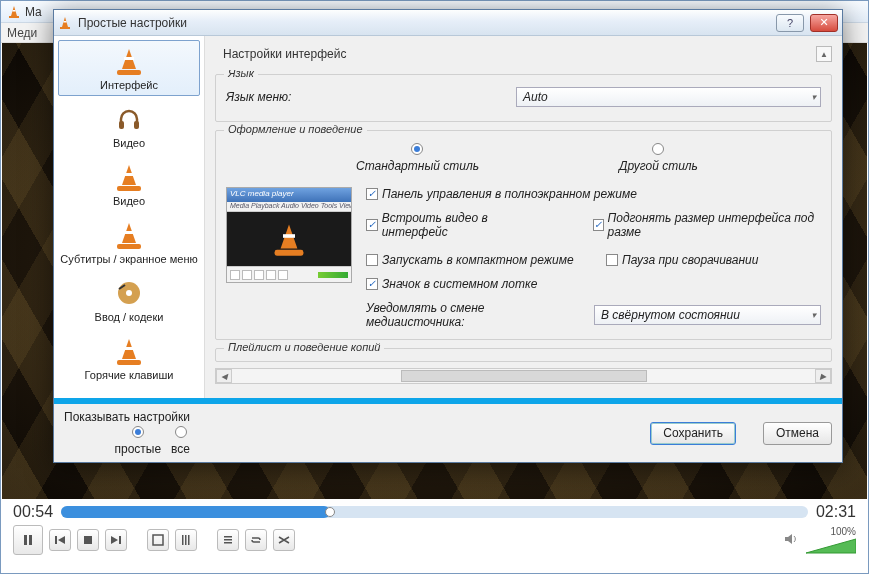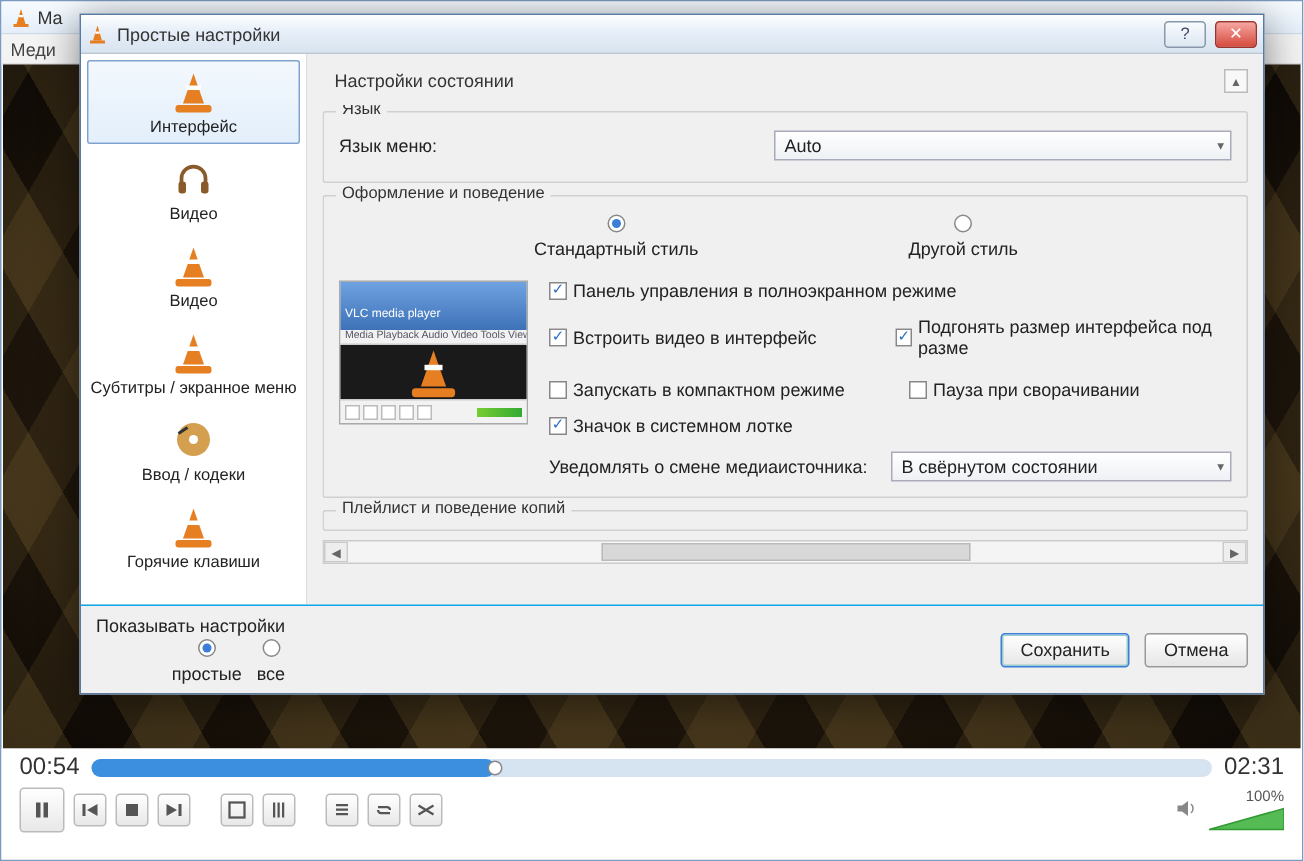--- a/index.html
+++ b/index.html
@@ -58,36 +58,36 @@
 .row { display:flex; align-items:center; gap:10px; margin:4px 0; }
 .label { color:#222; }
 .combo { border:1px solid #aab; background:linear-gradient(#fff,#eef1f5); height:20px; display:flex; align-items:center; padding:0 18px 0 6px; position:relative; min-width:180px; color:#222;}
 .combo::after { content:"▾"; position:absolute; right:4px; color:#666; font-size:9px; }
 .radio { display:flex; align-items:center; gap:4px; color:#222; cursor:pointer;flex-direction:column;}
 .radio .dot { width:12px; height:12px; border:1px solid #888; border-radius:50%; background:#fff; display:flex; align-items:center; justify-content:center;}
 .radio.checked .dot::after { content:""; width:6px; height:6px; background:#3b7dd8; border-radius:50%; }
 .check { display:flex; align-items:center; gap:4px; color:#222; cursor:pointer;}
 .check .box { width:12px; height:12px; border:1px solid #888; background:#fff; display:flex; align-items:center; justify-content:center; font-size:10px; color:#2a6bc0;}
 .check.checked .box::after { content:"✓"; line-height:1; }
-.settings-content { flex:1; overflow:hidden; display:flex; flex-direction:column; }
+.settings-content { flex:1; overflow:hidden; display:flex; flex-direction:column;font-style:italic; }
 .thumb-preview { width:126px; height:96px; border:1px solid #aaa; background:#e8e8e8; display:flex; flex-direction:column; }
-.thumb-preview .tp-title { height:28px; background:linear-gradient(#6fa2e0,#3e72b8); color:#fff; font-size:8px; padding:16px 3px; white-space:nowrap; overflow:hidden;}
+.thumb-preview .tp-title { height:14px; background:linear-gradient(#6fa2e0,#3e72b8); color:#fff; font-size:8px; padding:1px 3px; white-space:nowrap; overflow:hidden;}
 .thumb-preview .tp-menu { height:10px; background:#f2f2f2; font-size:7px; color:#556; padding:0 3px; white-space:nowrap; overflow:hidden; border-bottom:1px solid #ccc;}
 .thumb-preview .tp-video { flex:1; background:#1a1a1a; display:flex; align-items:center; justify-content:center;}
 .thumb-preview .tp-ctl { height:16px; background:#f2f2f2; border-top:1px solid #ccc; display:flex; align-items:center; gap:2px; padding:0 3px;}
 .tp-btn { width:10px; height:10px; border:1px solid #bbb; background:#fff;}
 .tp-bar { margin-left:auto; width:30px; height:6px; background:linear-gradient(90deg,#7c3,#3a3);}
 .look-grid { display:flex; gap:14px; align-items:flex-start;}
 .look-col { flex:1; display:flex; flex-direction:column; gap:6px;}
 .hscroll { height:16px; border:1px solid #ccc; background:#f4f4f4; position:relative; margin-top:6px;}
 .hscroll .thumb { position:absolute; left:30%; top:1px; width:40%; bottom:1px; background:#d8d8d8; border:1px solid #bbb;}
 .hscroll .arr { position:absolute; top:0; bottom:0; width:16px; border:1px solid #ccc; background:#eee; display:flex; align-items:center; justify-content:center; font-size:8px; color:#666;}
 .hscroll .arr.l{left:0;} .hscroll .arr.r{right:0;}
 
-.dlg-footer { display:flex; align-items:center; padding:6px 10px; gap:10px; border-top:1px solid #0ea5e9; background:#f0f0f0;}
+.dlg-footer { display:flex; align-items:center; padding:6px 10px; gap:27px; border-top:6px solid #0ea5e9; background:#f0f0f0;}
 .footer-left { display:flex; flex-direction:column; gap:2px;}
 .footer-radios { display:flex; gap:10px;justify-content:flex-end;}
 .btn { height:23px; padding:0 12px; border:1px solid #999; border-radius:3px; background:linear-gradient(#fff,#e6e6e6); cursor:pointer; color:#222; display:flex; align-items:center;}
 .btn.primary { border-color:#3b7dd8; box-shadow:0 0 0 1px #9cc inset;}
 .vlc-cone-small { width:14px; height:14px; }
 </style>
 </head>
 <body>
 
 <div class="main-window">
@@ -263,21 +263,21 @@
               <div class="body"></div>
               <div class="stripe"></div>
               <div class="base"></div>
             </div>
           </div>
         <span class="side-label">Горячие клавиши</span>
       </div>
     </div>
     <div class="right-pane">
       <div class="page-title">
-        <span>Настройки состоянии</span>
+        <span>Настройки интерфейс</span>
         <div class="scroll-up">▲</div>
       </div>
       <div class="settings-content">
         <div class="group">
           <span class="group-title">Язык</span>
           <div class="row">
             <span class="label" style="width:280px">Язык меню:</span>
             <div class="combo" style="flex:1">
                 <span>Auto</span>
               </div>

